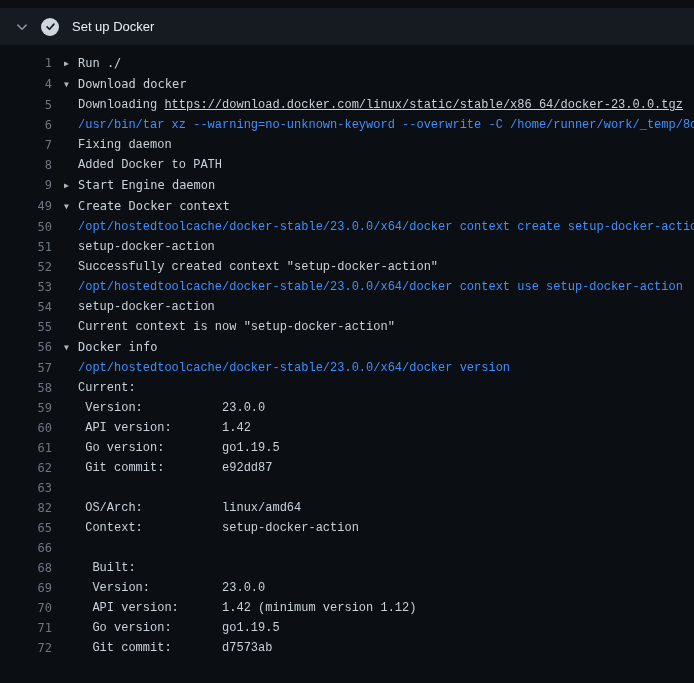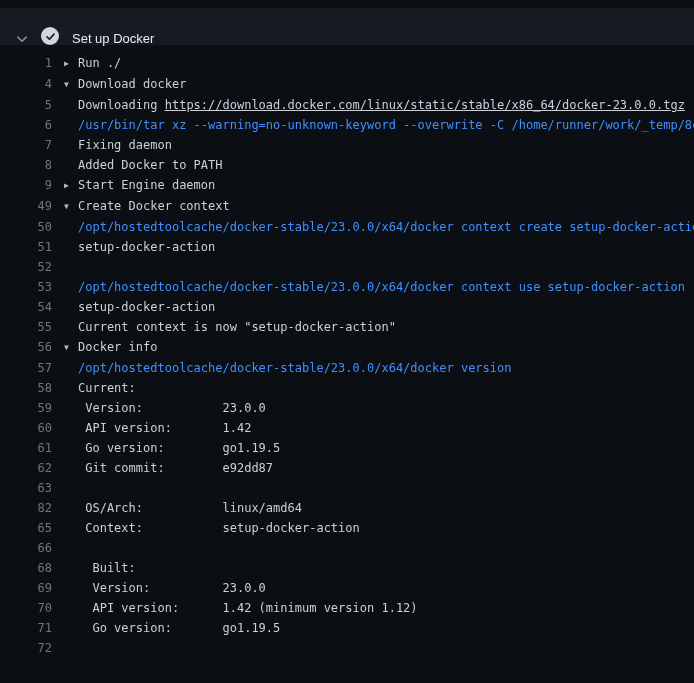--- a/index.html
+++ b/index.html
@@ -6,21 +6,21 @@
   body{
     width:694px;height:683px;overflow:hidden;
     background:#0b0e13;
     font-family:"DejaVu Sans Mono","Liberation Mono",monospace;
   }
   
   .step-header{
     margin-top:8px;
     height:37px;
     background:#161b22;
-    display:flex;align-items:flex-end;
+    display:flex;align-items:center;
     padding:0 16px;
     gap:13px;
     font-family:"Liberation Sans","DejaVu Sans",sans-serif;
     cursor:pointer;
   }
   .chev{width:12px;height:12px;flex:0 0 auto;display:block;}
   .check-badge{
     width:18px;height:18px;border-radius:50%;
     background:#cfd6dd;
     display:flex;align-items:center;justify-content:center;
@@ -43,21 +43,21 @@
   }
   .num{
     flex:0 0 52px;
     text-align:right;
     color:#6e7681;
     margin-right:12px;
     cursor:pointer;
     user-select:none;
   }
   .content{white-space:pre;}
-  .content.plain{padding-left:14px;}
+  .content.plain{padding-left:14px;font-family:Liberation Mono, monospace;}
   .arrow{
     display:inline-block;
     width:14px;
     font-size:8px;
     color:#afb8c1;
     vertical-align:1px;
     cursor:pointer;
   }
   .cmd{color:var(--cmd,#4090ff);}
   .url{text-decoration:underline;cursor:pointer;}
@@ -81,33 +81,33 @@
     <div class="line"><span class="num">1</span><span class="content"><span class="arrow">▶</span><span>Run ./</span></span></div>
     <div class="line"><span class="num">4</span><span class="content"><span class="arrow">▼</span><span>Download docker</span></span></div>
     <div class="line"><span class="num">5</span><span class="content plain"><span>Downloading </span><span class="url">https://download.docker.com/linux/static/stable/x86_64/docker-23.0.0.tgz</span></span></div>
     <div class="line"><span class="num">6</span><span class="content plain cmd">/usr/bin/tar xz --warning=no-unknown-keyword --overwrite -C /home/runner/work/_temp/8c93</span></div>
     <div class="line"><span class="num">7</span><span class="content plain">Fixing daemon</span></div>
     <div class="line"><span class="num">8</span><span class="content plain">Added Docker to PATH</span></div>
     <div class="line"><span class="num">9</span><span class="content"><span class="arrow">▶</span><span>Start Engine daemon</span></span></div>
     <div class="line"><span class="num">49</span><span class="content"><span class="arrow">▼</span><span>Create Docker context</span></span></div>
     <div class="line"><span class="num">50</span><span class="content plain cmd">/opt/hostedtoolcache/docker-stable/23.0.0/x64/docker context create setup-docker-action</span></div>
     <div class="line"><span class="num">51</span><span class="content plain">setup-docker-action</span></div>
-    <div class="line"><span class="num">52</span></div>
+    <div class="line"><span class="num">52</span><span class="content plain">Successfully created context "setup-docker-action"</span></div>
     <div class="line"><span class="num">53</span><span class="content plain cmd">/opt/hostedtoolcache/docker-stable/23.0.0/x64/docker context use setup-docker-action</span></div>
     <div class="line"><span class="num">54</span><span class="content plain">setup-docker-action</span></div>
     <div class="line"><span class="num">55</span><span class="content plain">Current context is now "setup-docker-action"</span></div>
     <div class="line"><span class="num">56</span><span class="content"><span class="arrow">▼</span><span>Docker info</span></span></div>
     <div class="line"><span class="num">57</span><span class="content plain cmd">/opt/hostedtoolcache/docker-stable/23.0.0/x64/docker version</span></div>
     <div class="line"><span class="num">58</span><span class="content plain">Current:</span></div>
     <div class="line"><span class="num">59</span><span class="content plain"> Version:           23.0.0</span></div>
     <div class="line"><span class="num">60</span><span class="content plain"> API version:       1.42</span></div>
     <div class="line"><span class="num">61</span><span class="content plain"> Go version:        go1.19.5</span></div>
     <div class="line"><span class="num">62</span><span class="content plain"> Git commit:        e92dd87</span></div>
     <div class="line"><span class="num">63</span></div>
     <div class="line"><span class="num">82</span><span class="content plain"> OS/Arch:           linux/amd64</span></div>
     <div class="line"><span class="num">65</span><span class="content plain"> Context:           setup-docker-action</span></div>
     <div class="line"><span class="num">66</span><span class="content plain"></span></div>
     <div class="line"><span class="num">68</span><span class="content plain">  Built:</span></div>
     <div class="line"><span class="num">69</span><span class="content plain">  Version:          23.0.0</span></div>
     <div class="line"><span class="num">70</span><span class="content plain">  API version:      1.42 (minimum version 1.12)</span></div>
     <div class="line"><span class="num">71</span><span class="content plain">  Go version:       go1.19.5</span></div>
-    <div class="line"><span class="num">72</span></div>
+    <div class="line"><span class="num">72</span><span class="content plain">  Git commit:       d7573ab</span></div>
   </div>
 
 </body></html>

